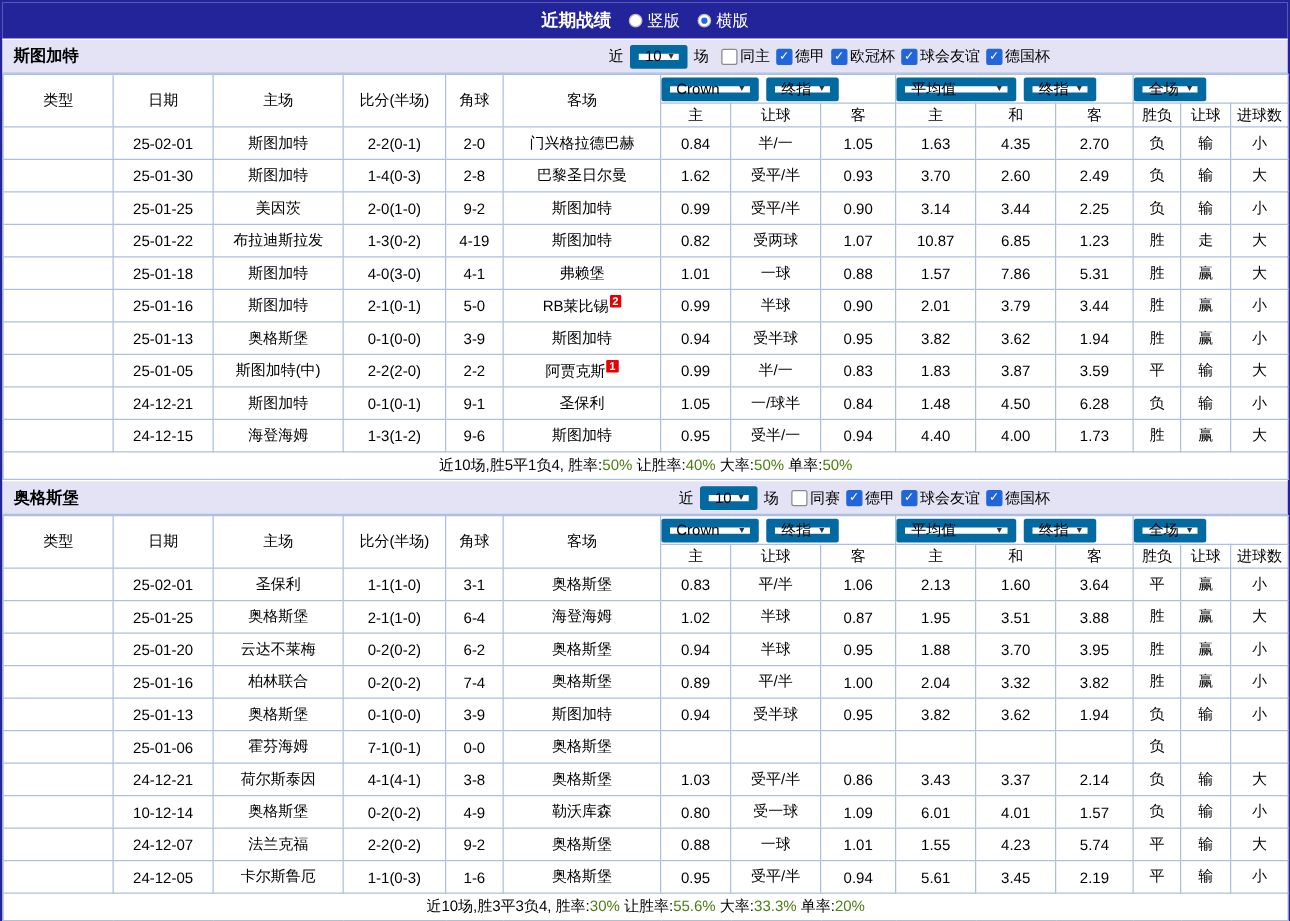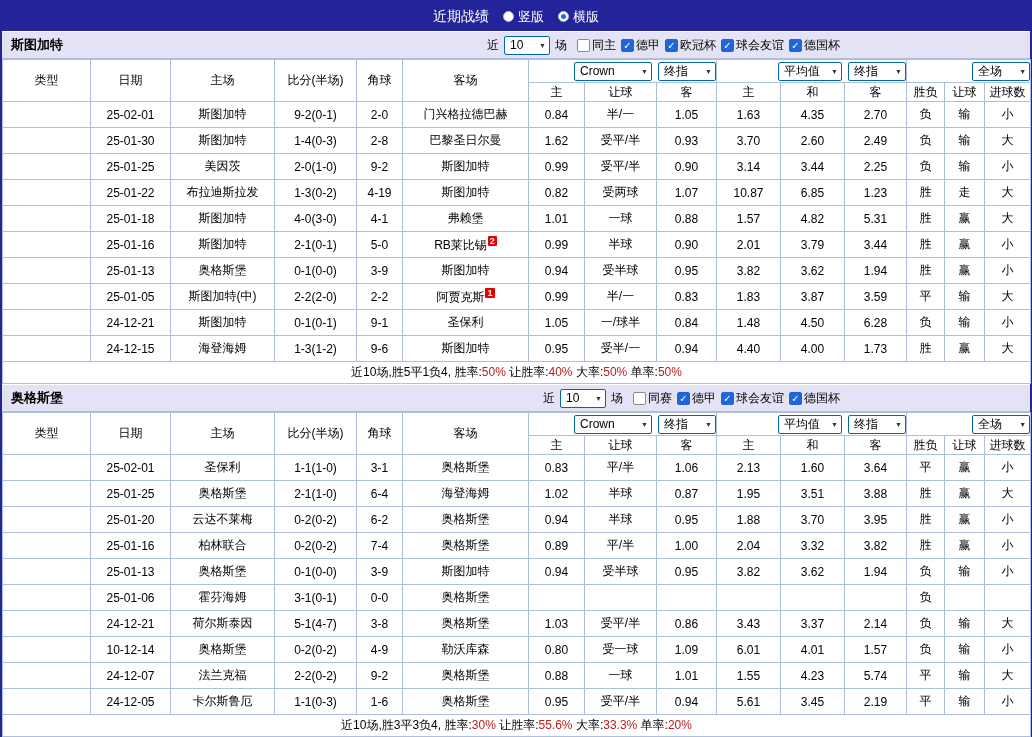--- a/index.html
+++ b/index.html
@@ -1,47 +1,47 @@
 <!DOCTYPE html>
 <html><head>
 <meta charset="utf-8">
 <style>
   *{box-sizing:border-box}
   body{margin:0;background:#fff;font-family:"Liberation Sans","DejaVu Sans",sans-serif}
   .page{width:1032px;border:2px solid #23239a;border-bottom-width:5px;background:#fff}
   .topbar{height:29px;background:#23239a;color:#fff;display:flex;align-items:center;justify-content:center;gap:14px;font-size:13px}
-  .topbar .title{font-weight:normal;font-size:14px}
+  .topbar .title{font-weight:bold;font-size:14px}
   .views{display:flex;gap:14px;align-items:center}
   .vopt{display:inline-flex;gap:4px;align-items:center;cursor:pointer}
   .radio{width:11px;height:11px;border-radius:50%;background:#fff;border:1px solid #bbb;position:relative;display:inline-block}
   .radio.on::after{content:"";position:absolute;inset:2px;border-radius:50%;background:#1f6ae0}
   .sec-head{height:28px;background:#e3e3f5;border-top:1px solid #fff;border-bottom:1px solid #aebfdd;display:flex;align-items:center;font-size:12px;color:#000}
   .team-name{font-weight:bold;font-size:13px;padding:0 9px}
   .filters{display:flex;align-items:center;gap:5px;margin-left:auto;margin-right:190px}
   .cb-list{display:inline-flex;align-items:center}
   .cbopt{display:inline-flex;align-items:center;gap:2px;margin-left:5px;cursor:pointer}
   .cbx{width:13px;height:13px;border:1px solid #8a8a8a;border-radius:2px;background:#fff;color:#fff;font-size:10px;line-height:12px;text-align:center;display:inline-block}
   .cbx.on{background:#2066d9;border-color:#2066d9}
-  .select{display:inline-flex;align-items:center;justify-content:space-between;border:1px solid #0369a1;background:#fff;height:19px;padding:0 3px 0 5px;font-size:12px;border-radius:2px;cursor:pointer;white-space:nowrap}
+  .select{display:inline-flex;align-items:center;justify-content:space-between;border:7px solid #0369a1;background:#fff;height:19px;padding:0 3px 0 5px;font-size:12px;border-radius:2px;cursor:pointer;white-space:nowrap}
   .sel-arr{font-size:7px;color:#333;margin-left:4px}
-  .w44{width:46px}.w60{width:58px}.w74{width:78px}.w80{width:64px}
+  .w44{width:46px}.w60{width:58px}.w74{width:78px}.w80{width:96px}
   .grid{width:1028px;border-collapse:collapse;table-layout:fixed}
   .grid th,.grid td{border:1px solid #aebfdd;text-align:center;font-size:12px;color:#000;padding:0;overflow:hidden;white-space:nowrap}
   .grid thead th{font-weight:normal;background:#fff}
   .dd-row th{height:23px}
   .sub-row th{height:19px}
-  .ddwrap{display:flex;justify-content:flex-end;align-items:center;gap:6px}
+  .ddwrap{display:flex;justify-content:flex-start;align-items:center;gap:6px}
   .grid tbody td{height:26px;background:#fff}
   td.type{color:#fff;font-weight:bold}
   .lg-dj{background:#8d2bce}
   .lg-og{background:#f4571f}
   .lg-qy{background:#2cb4a4}
   .lg-dgb{background:#a02c2c}
   .score{color:#e60000}
-  .c-r{color:#b91c1c}.c-g{color:#009900}.c-b{color:#0000dd}.c-t{color:#009898}
+  .c-r{color:#4d7c0f}.c-g{color:#009900}.c-b{color:#0000dd}.c-t{color:#009898}
   .badge{background:#e60000;color:#fff;font-size:9px;font-weight:bold;padding:0 2px;margin-left:1px;border-radius:1px}
   .summary{height:22px;font-size:12px;background:#fff}
 </style>
 </head>
 <body>
 
 <div class="page">
 
   <div class="topbar">
     <span class="title">近期战绩</span>
@@ -159,21 +159,21 @@
         <th>胜负</th>
         <th>让球</th>
         <th>进球数</th>
       </tr>
     </thead>
     <tbody>
         <tr>
           <td class="type lg-dj">德甲</td>
           <td>25-02-01</td>
           <td class="c-r">斯图加特</td>
-          <td class="score">9-2(0-1)</td>
+          <td class="score">2-2(0-1)</td>
           <td>2-0</td>
           <td>门兴格拉德巴赫</td>
           <td>0.84</td>
           <td>半/一</td>
           <td>1.05</td>
           <td>1.63</td>
           <td>4.35</td>
           <td>2.70</td>
           <td class="c-g">负</td>
           <td class="c-b">输</td>
@@ -234,21 +234,21 @@
           <td class="type lg-dj">德甲</td>
           <td>25-01-18</td>
           <td class="c-r">斯图加特</td>
           <td class="score">4-0(3-0)</td>
           <td>4-1</td>
           <td>弗赖堡</td>
           <td>1.01</td>
           <td>一球</td>
           <td>0.88</td>
           <td>1.57</td>
-          <td>4.82</td>
+          <td>7.86</td>
           <td>5.31</td>
           <td class="c-r">胜</td>
           <td class="c-r">赢</td>
           <td class="c-r">大</td>
         </tr>
         <tr>
           <td class="type lg-dj">德甲</td>
           <td>25-01-16</td>
           <td class="c-r">斯图加特</td>
           <td class="score">2-1(0-1)</td>
@@ -523,38 +523,38 @@
           <td>3.62</td>
           <td>1.94</td>
           <td class="c-g">负</td>
           <td class="c-b">输</td>
           <td class="c-b">小</td>
         </tr>
         <tr>
           <td class="type lg-qy">球会友谊</td>
           <td>25-01-06</td>
           <td>霍芬海姆</td>
-          <td class="score">3-1(0-1)</td>
+          <td class="score">7-1(0-1)</td>
           <td>0-0</td>
           <td class="c-g">奥格斯堡</td>
           <td></td>
           <td></td>
           <td></td>
           <td></td>
           <td></td>
           <td></td>
           <td class="c-g">负</td>
           <td></td>
           <td></td>
         </tr>
         <tr>
           <td class="type lg-dj">德甲</td>
           <td>24-12-21</td>
           <td>荷尔斯泰因</td>
-          <td class="score">5-1(4-7)</td>
+          <td class="score">4-1(4-1)</td>
           <td>3-8</td>
           <td class="c-g">奥格斯堡</td>
           <td>1.03</td>
           <td>受平/半</td>
           <td>0.86</td>
           <td>3.43</td>
           <td>3.37</td>
           <td>2.14</td>
           <td class="c-g">负</td>
           <td class="c-b">输</td>

